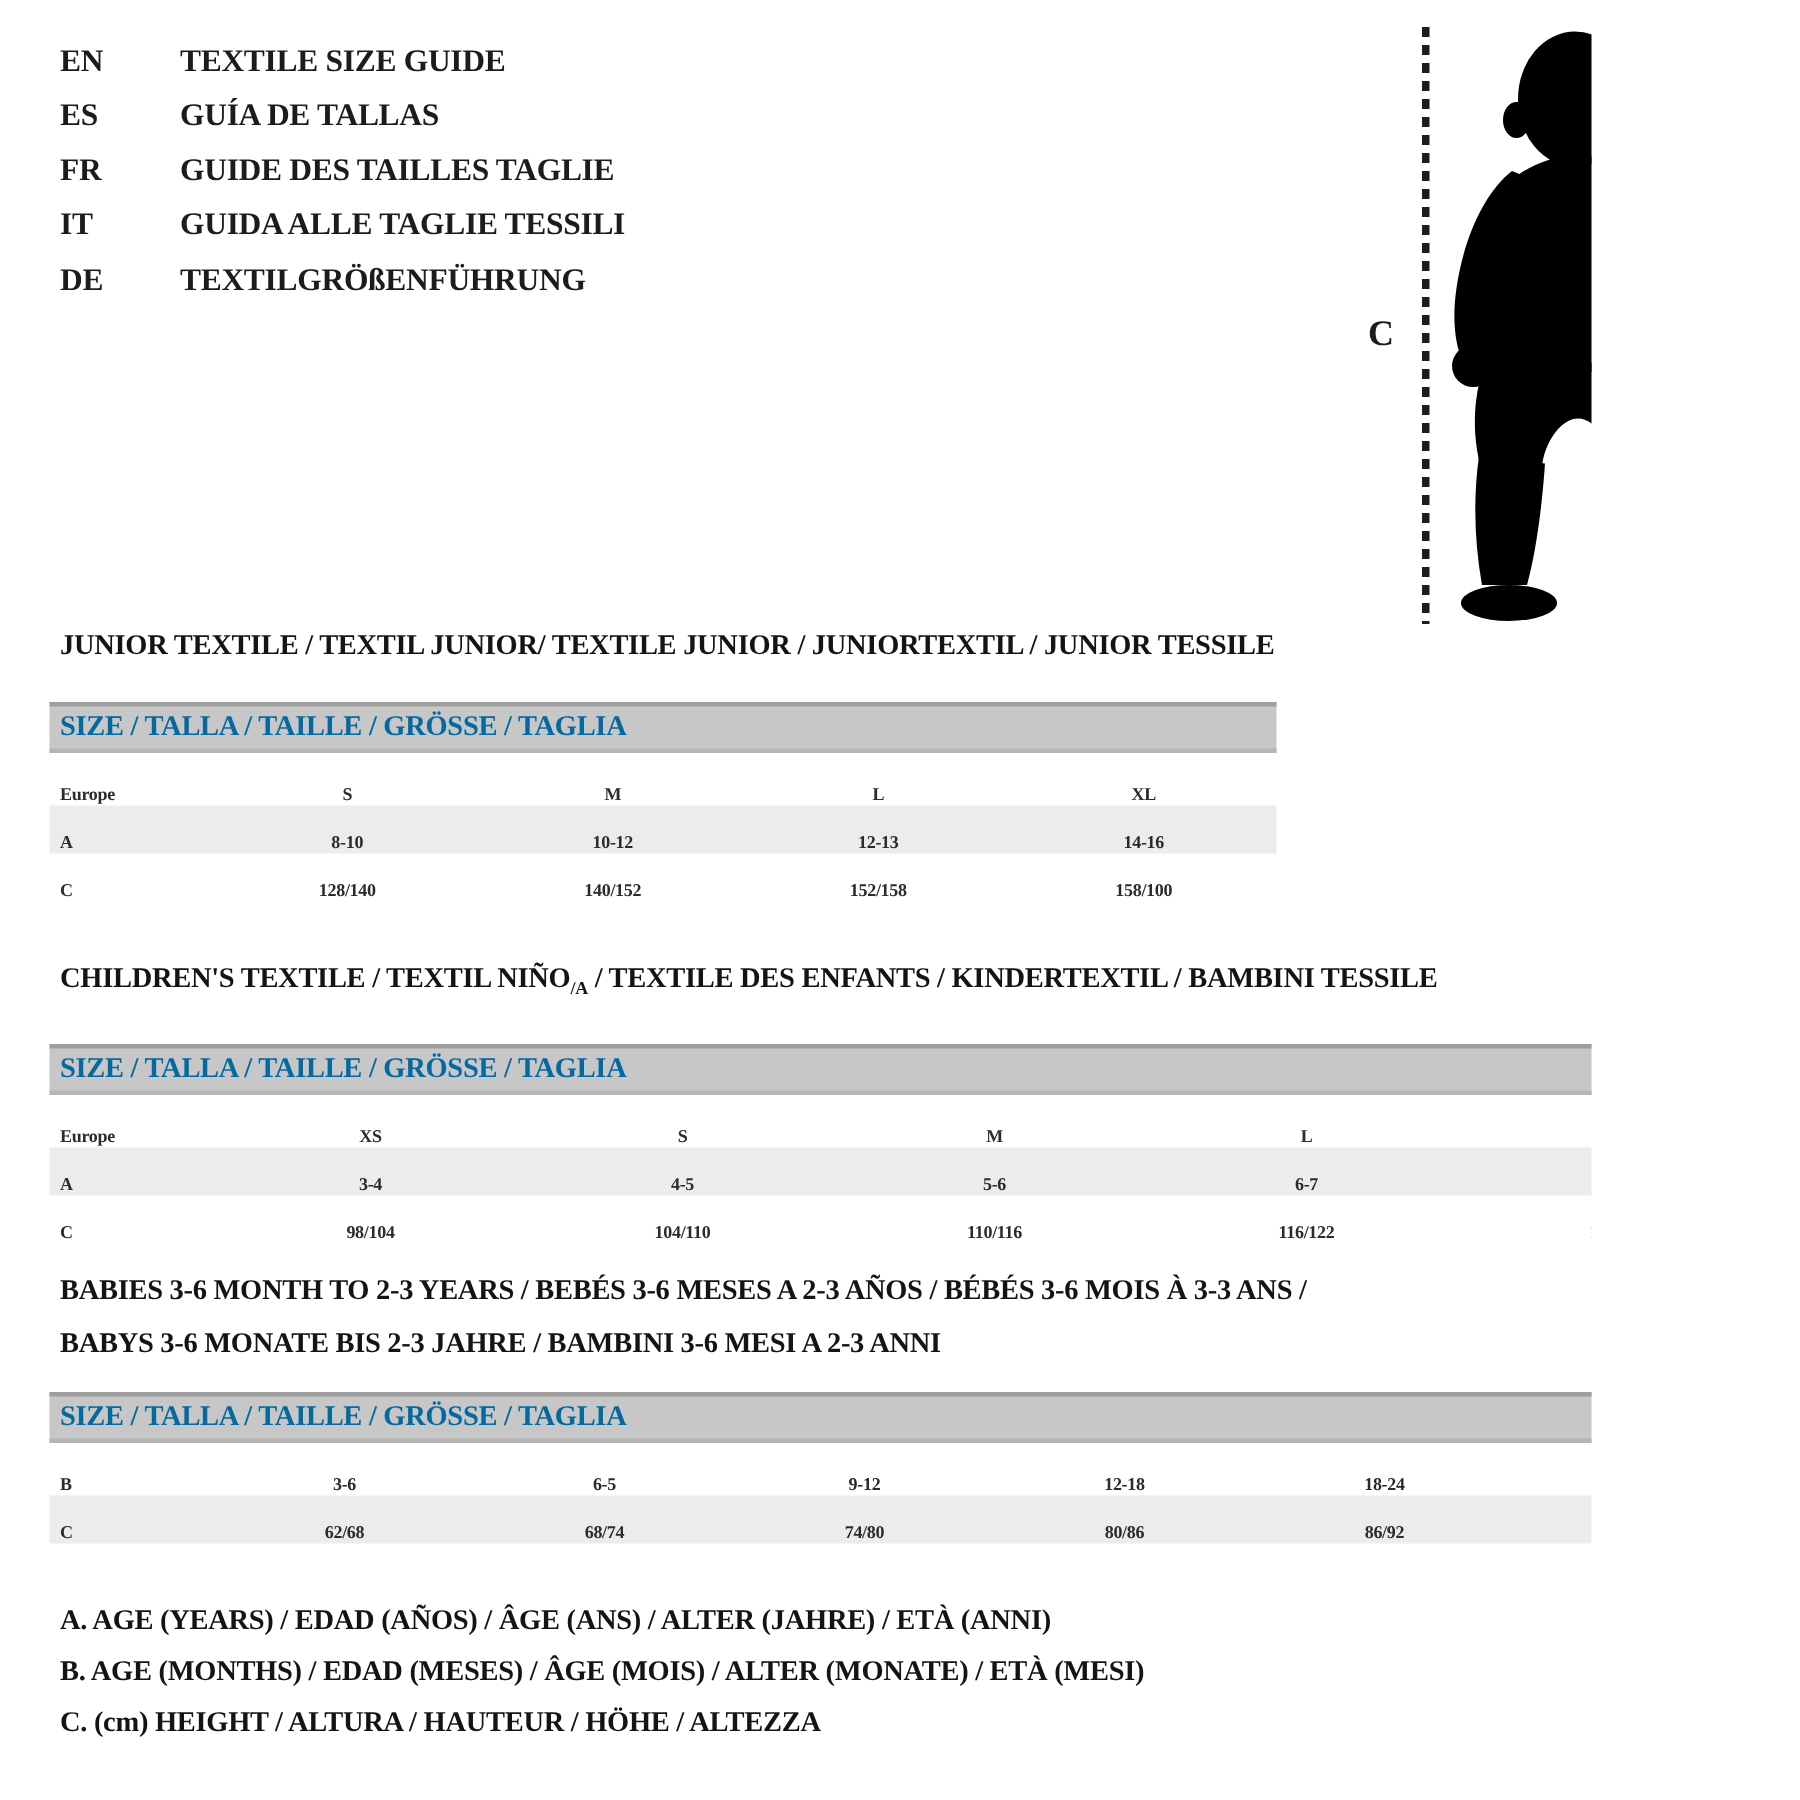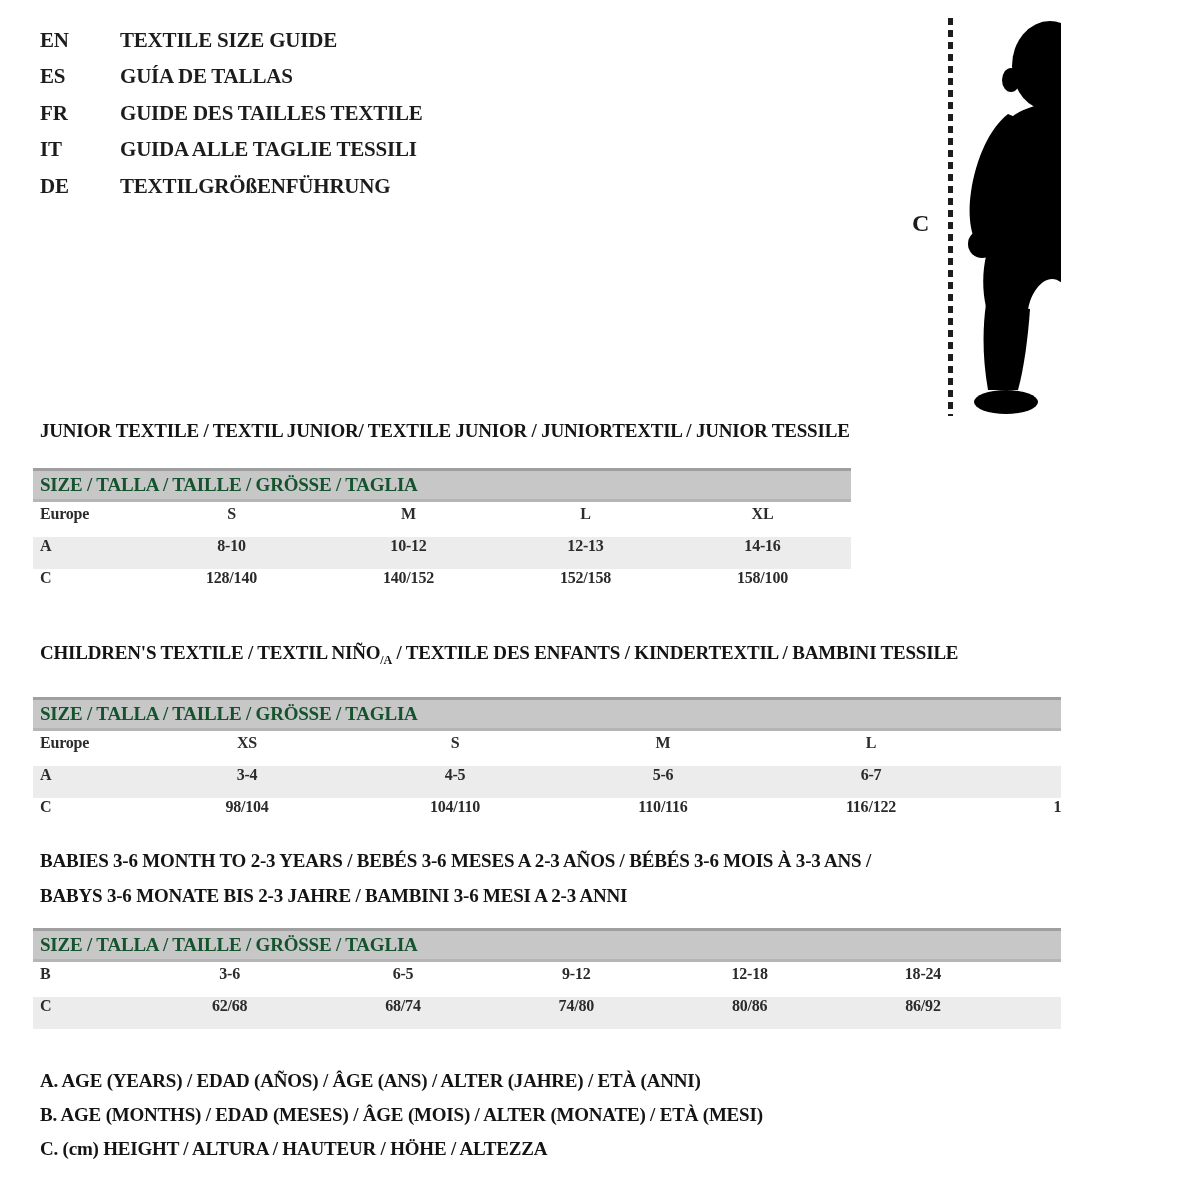--- a/index.html
+++ b/index.html
@@ -37,23 +37,23 @@
   .table { margin-top:26px; }
   .sec-babies .table { margin-top:15px; }
   .table-junior { width:818px; }
   .table-children, .table-babies { width:1150px; }
   .thead {
     box-sizing:border-box; height:34px; margin-bottom:3px;
     background:var(--thead-bg,#c7c7c7);
     border-top:3px solid var(--thead-bt,#9f9f9f);
     border-bottom:3px solid var(--thead-bb,#b5b5b5);
     display:flex; align-items:center; padding-left:7px;
-    font-size:19px; color:#14532d;
+    font-size:19px; color:#0369a1;
   }
-  .row { display:flex; height:32px; align-items:flex-start; font-size:16px; color:#2b2b2b; }
+  .row { display:flex; height:32px; align-items:flex-end; font-size:12px; color:#2b2b2b; }
   .row.shaded { background:var(--shade,#ececec); }
   .row-label { width:110px; padding-left:7px; box-sizing:border-box; }
   .cell { flex:1; text-align:center; }
   
   .notes { position:absolute; left:40px; top:1064px; }
   .note-line { font-size:19px; line-height:34px; color:#141414; white-space:nowrap; }
 </style>
 </head>
 <body>
 
@@ -63,21 +63,21 @@
       <div class="lang-row">
         <span class="lang-code">EN</span>
         <span class="lang-title">TEXTILE SIZE GUIDE</span>
       </div>
       <div class="lang-row">
         <span class="lang-code">ES</span>
         <span class="lang-title">GUÍA DE TALLAS</span>
       </div>
       <div class="lang-row">
         <span class="lang-code">FR</span>
-        <span class="lang-title">GUIDE DES TAILLES TEXTILE</span>
+        <span class="lang-title">GUIDE DES TAILLES TAGLIE</span>
       </div>
       <div class="lang-row">
         <span class="lang-code">IT</span>
         <span class="lang-title">GUIDA ALLE TAGLIE TESSILI</span>
       </div>
       <div class="lang-row">
         <span class="lang-code">DE</span>
         <span class="lang-title">TEXTILGRÖßENFÜHRUNG</span>
       </div>
     </div>

